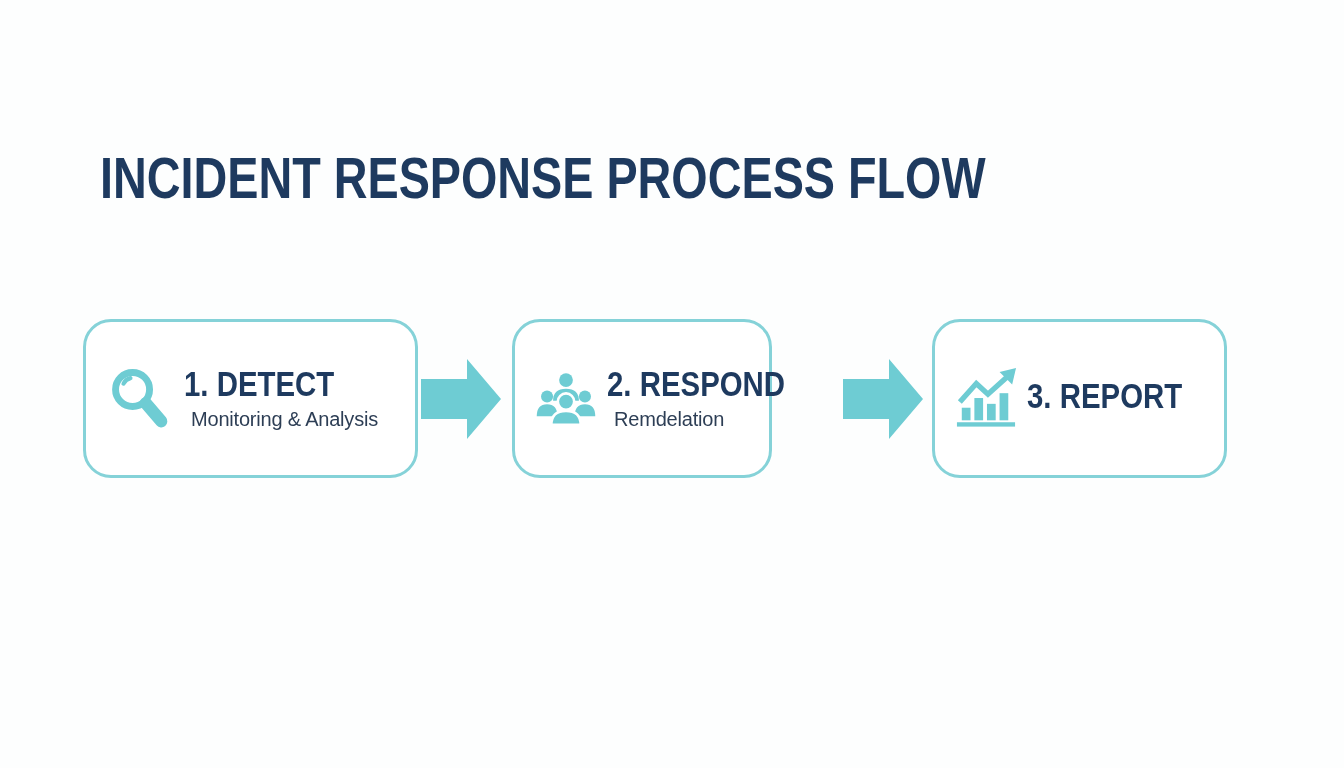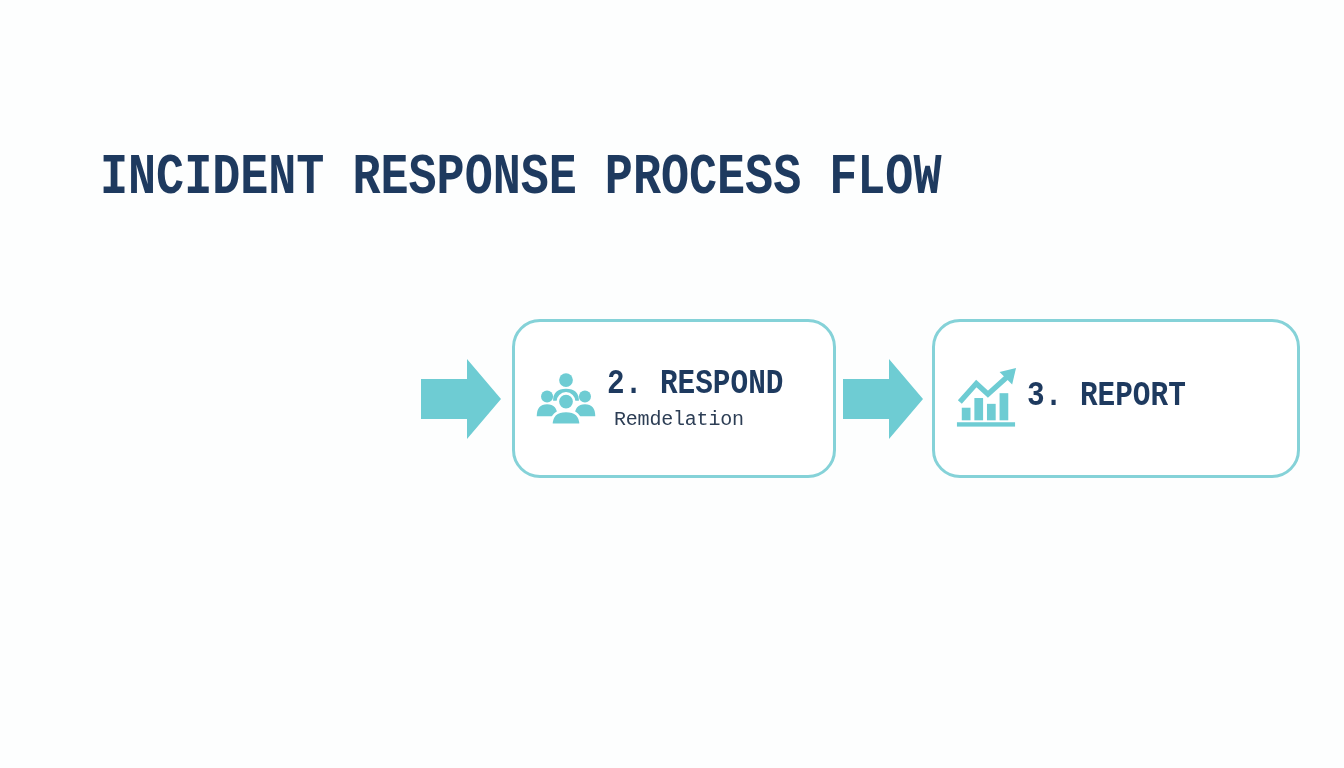--- a/index.html
+++ b/index.html
@@ -14,21 +14,20 @@
   body {
     font-family: "Liberation Sans", sans-serif;
     background: var(--background);
     overflow: hidden;
   }
   .canvas {
     position: relative;
     width: 1344px;
     height: 768px;
     background: var(--background);
-    font-family: Liberation Mono, monospace;
   }
   .page-title {
     position: absolute;
     left: 100px;
     top: 150px;
     font-size: 57px;
     font-weight: 700;
     color: var(--heading-navy);
     line-height: 1;
     white-space: nowrap;
@@ -42,22 +41,22 @@
     height: 159px;
     background: #ffffff;
     border: 3px solid var(--box-border-teal);
     border-radius: 28px;
     display: flex;
     align-items: center;
     padding-left: 20px;
     gap: 10px;
   }
   .step-box.box-1 { left: 83px;  width: 335px; }
-  .step-box.box-2 { left: 512px; width: 324px; }
-  .step-box.box-3 { left: 932px; width: 368px; }
+  .step-box.box-2 { left: 512px; width: 260px; }
+  .step-box.box-3 { left: 932px; width: 295px; }
   .step-icon {
     flex: 0 0 auto;
     color: var(--accent-teal);
     display: flex;
     align-items: center;
     justify-content: center;
   }
   .step-text { display: flex; flex-direction: column; }
   .step-title {
     font-size: 35px;
@@ -87,20 +86,36 @@
   .flow-arrow.arrow-1 { left: 421px; }
   .flow-arrow.arrow-2 { left: 843px; }
 </style>
 </head>
 <body>
 
 <div class="canvas">
 
   <h1 class="page-title">INCIDENT RESPONSE PROCESS FLOW</h1>
 
+  <section class="step-box box-1">
+    <span class="step-icon">
+      <svg width="68" height="68" viewBox="0 0 64 64" aria-hidden="true">
+        <circle cx="25" cy="23" r="16" fill="none" stroke="currentColor" stroke-width="6.5"></circle>
+        <path d="M16.5 17.5 A 10 10 0 0 1 23 12.3" fill="none" stroke="currentColor" stroke-width="4" stroke-linecap="round"></path>
+        <line x1="37.5" y1="36" x2="52" y2="53" stroke="currentColor" stroke-width="11.5" stroke-linecap="round"></line>
+      </svg>
+    </span>
+    <div class="step-text">
+      <div class="step-title">1. DETECT</div>
+      <div class="step-subtitle">
+        <div>Monitoring &amp; Analysis</div>
+        <div></div>
+      </div>
+    </div>
+  </section>
 
   <span class="flow-arrow arrow-1">
     <svg width="80" height="80" viewBox="0 0 80 80" aria-hidden="true">
       <polygon points="0,20 46,20 46,0 80,40 46,80 46,60 0,60" fill="currentColor"></polygon>
     </svg>
   </span>
 
   <section class="step-box box-2">
     <span class="step-icon">
       <svg width="62" height="58" viewBox="0 0 72 64" aria-hidden="true">

